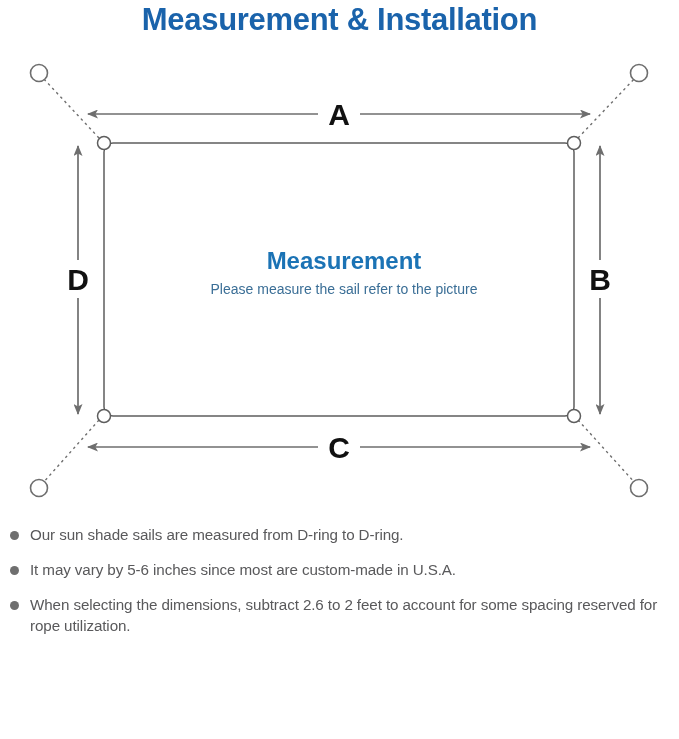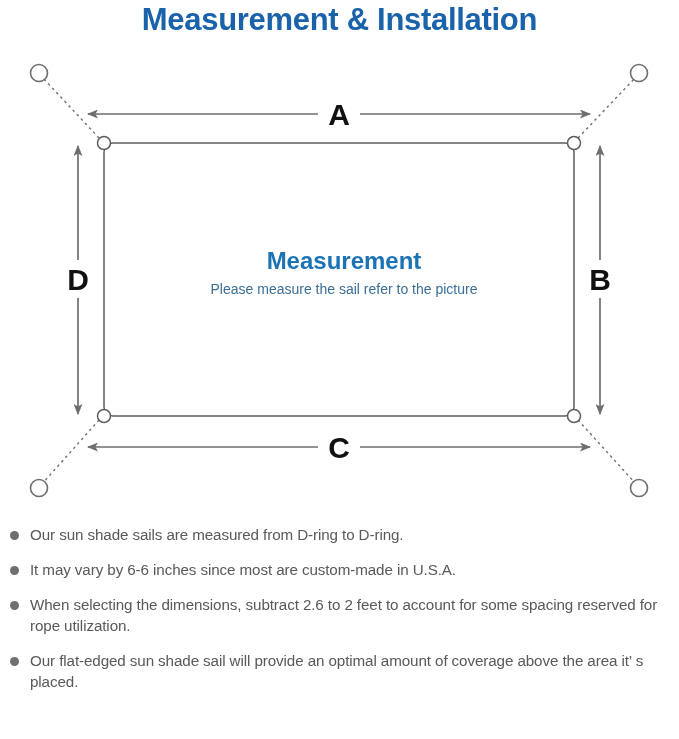--- a/index.html
+++ b/index.html
@@ -164,27 +164,23 @@
 
 <div class="notes">
 
   <div class="note-row">
     <span class="note-bullet"></span>
     <span class="note-text">Our sun shade sails are measured from D-ring to D-ring.</span>
   </div>
 
   <div class="note-row">
     <span class="note-bullet"></span>
-    <span class="note-text">It may vary by 6-6 inches since most are custom-made in U.S.A.</span>
+    <span class="note-text">It may vary by 5-6 inches since most are custom-made in U.S.A.</span>
   </div>
 
   <div class="note-row">
     <span class="note-bullet"></span>
     <span class="note-text">When selecting the dimensions, subtract 2.6 to 2 feet to account for some spacing reserved for rope utilization.</span>
   </div>
 
 
-  <div class="note-row">
-    <span class="note-bullet"></span>
-    <span class="note-text">Our flat-edged sun shade sail will provide an optimal amount of coverage above the area it’ s placed.</span>
-  </div>
 
 </div>
 
 </body></html>

